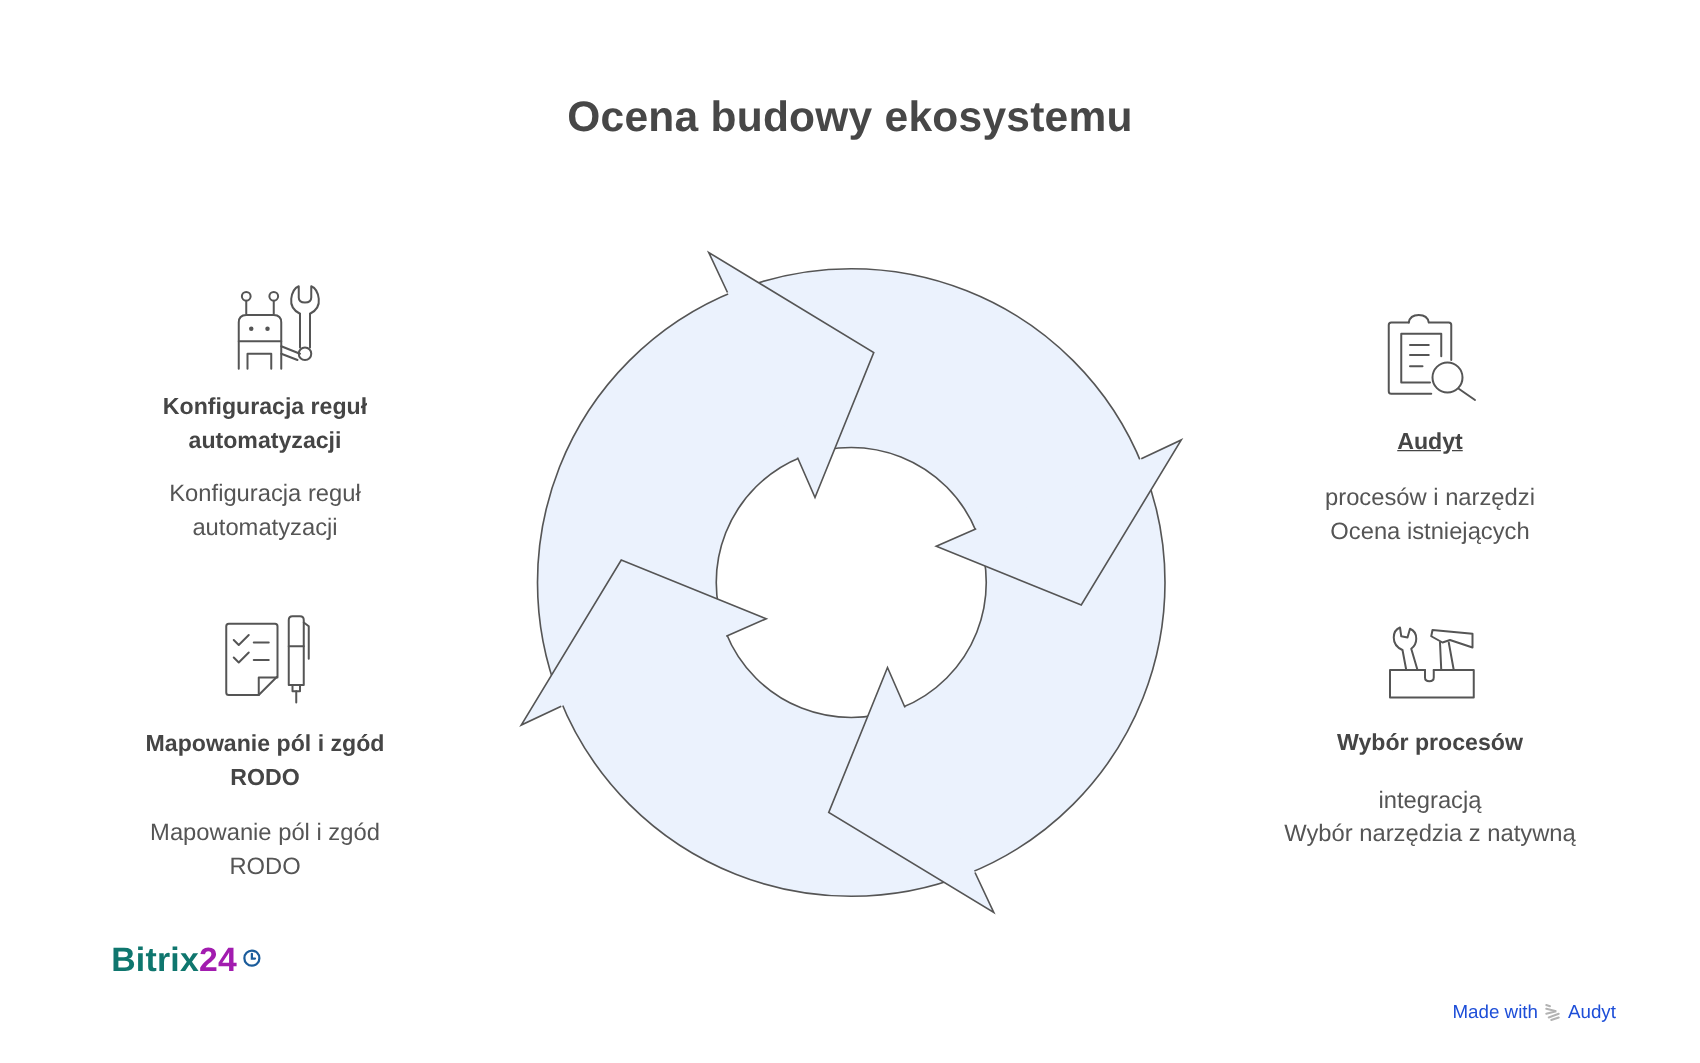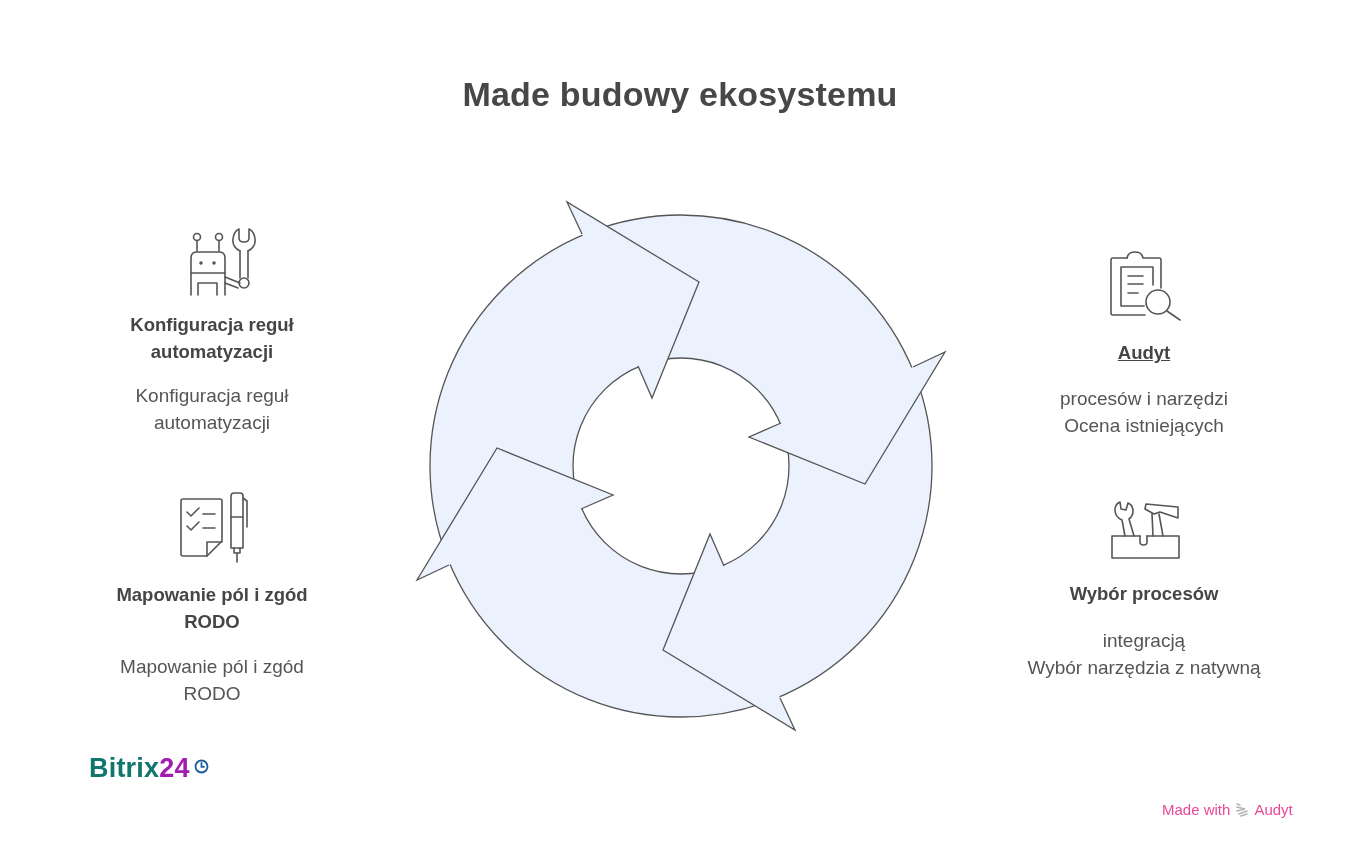--- a/index.html
+++ b/index.html
@@ -27,27 +27,27 @@
     position: absolute; left: 89px; top: 752px; height: 32px;
     display: flex; align-items: center;
     font-size: 27px; font-weight: bold; letter-spacing: 0.2px;
   }
   .logo .bitrix { color: #0f766e; }
   .logo .num { color: #a21caf; }
   .logo svg { margin-left: 4px; margin-top: -4px; }
   .credit {
     position: absolute; left: 1162px; top: 799px; height: 20px;
     display: flex; align-items: center; gap: 5px;
-    font-size: 15px; color: #ec4899;
+    font-size: 15px; color: #1d4ed8;
   }
 </style>
 </head>
 <body>
 
-<div class="title">Made budowy ekosystemu</div>
+<div class="title">Ocena budowy ekosystemu</div>
 
 <svg class="diagram" viewBox="0 0 1360 850" width="1360" height="850">
   <g>
     <path fill-rule="evenodd" fill="#ebf2fd" stroke="#555555" stroke-width="1.3" d="M 430 466 A 251 251 0 1 0 932 466 A 251 251 0 1 0 430 466 Z
          M 573 466 A 108 108 0 1 1 789 466 A 108 108 0 1 1 573 466 Z"></path>
   </g>
   <g>
     <polygon fill="#ebf2fd" points="582,234 567,202 699,282 652,398 638,366"></polygon>
     <polyline fill="none" stroke="#555555" stroke-width="1.3" stroke-linejoin="miter" points="582,234 567,202 699,282 652,398 638,366"></polyline>
   </g>

